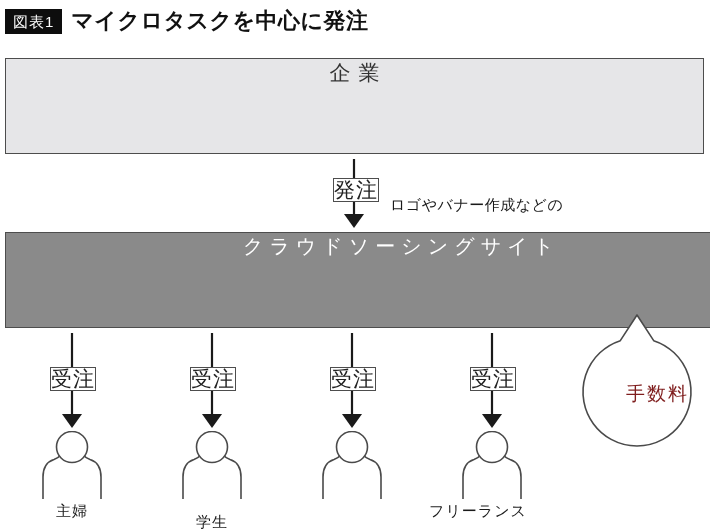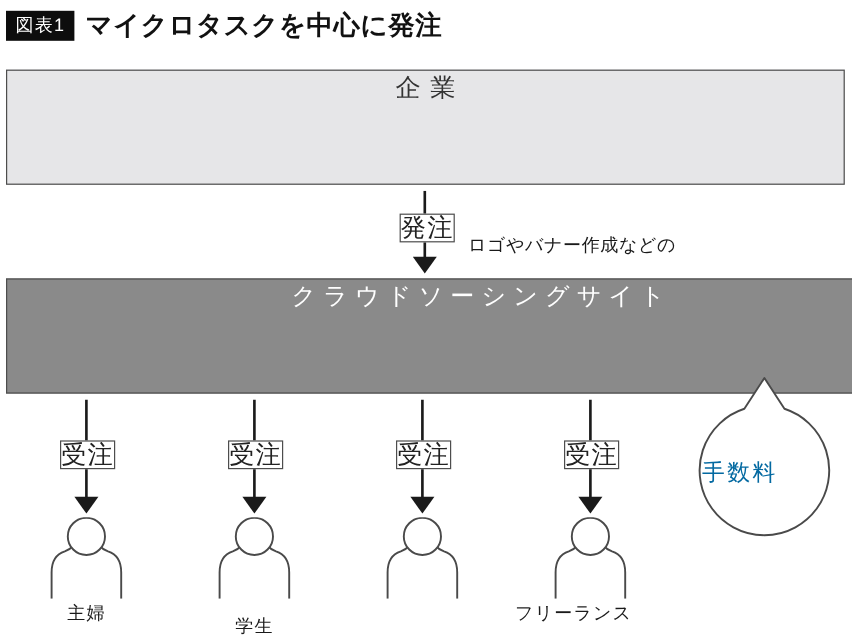--- a/index.html
+++ b/index.html
@@ -20,21 +20,21 @@
   .box-light{top:58px;background:#e6e6e8;color:#333333;font-size:21px;letter-spacing:8px;text-indent:8px;}
   .box-dark{top:232px;background:#8a8a8a;color:#ffffff;font-size:20px;letter-spacing:6px;text-indent:6px;padding-left:44px;}
   .arrow{position:absolute;}
   .tag{
     position:absolute;width:44px;height:22px;background:#ffffff;
     border:1.5px solid #4d4d4d;font-size:21px;color:#222222;
     display:flex;align-items:center;justify-content:center;letter-spacing:1px;font-family:Liberation Serif, serif;
   }
   .note{position:absolute;left:390px;top:168px;font-size:15px;line-height:26px;color:#1a1a1a;letter-spacing:0.5px;margin-top:24px;}
   .worker-label{position:absolute;top:502px;width:140px;text-align:center;font-size:15px;color:#1a1a1a;letter-spacing:1px;}
-  .bubble-label{position:absolute;left:585px;top:381px;width:104px;text-align:left;font-size:19px;color:#0369a1;letter-spacing:2px;}
+  .bubble-label{position:absolute;left:585px;top:381px;width:104px;text-align:right;font-size:19px;color:#7f1d1d;letter-spacing:2px;}
   svg{display:block;}
 </style>
 </head>
 <body>
 
 <div class="canvas">
 
   <div class="header">
     <span class="badge">図表1</span>
     <span class="title">マイクロタスクを中心に発注</span>

